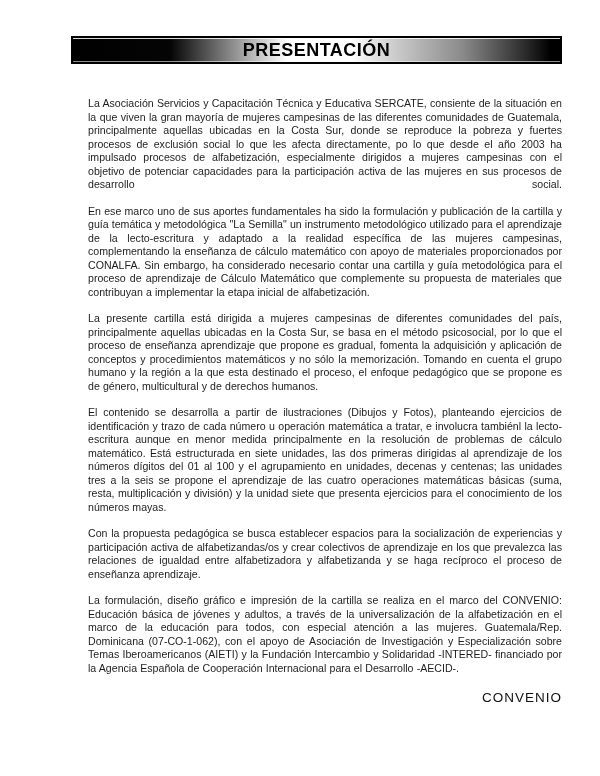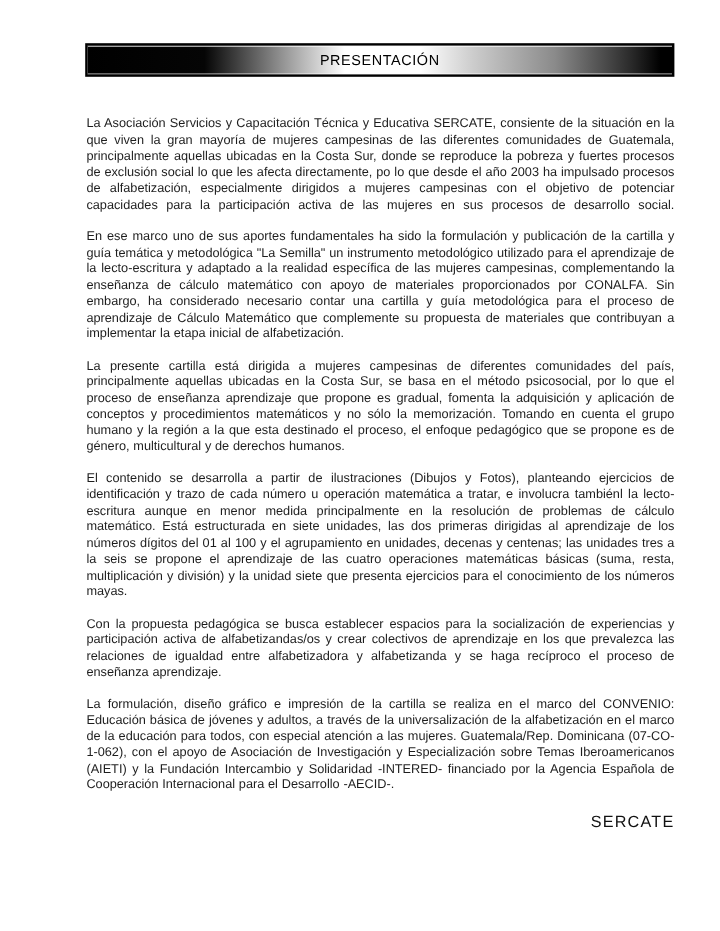--- a/index.html
+++ b/index.html
@@ -28,34 +28,34 @@
       #ffffff 44%, #ffffff 57%,
       #cccccc 66%, #8a8a8a 80%, #2a2a2a 93%, #000000 98%);
     box-shadow: inset 0 1px 0 rgba(255,255,255,0.85),
                 inset 0 -1px 0 rgba(255,255,255,0.55);
     display: flex;
     align-items: center;
     justify-content: center;
   }
   .banner h1 {
     margin: 0;
-    font-size: 12px;
-    font-weight: normal;
+    font-size: 18px;
+    font-weight: bold;
     letter-spacing: 0.5px;
     color: #000000;
     line-height: 1;
   }
   .content {
     position: absolute;
     left: 72px;
     top: 97px;
     width: 490px;
   }
   .para {
-    margin: 0 0 13px 0;
+    margin: 0 0 13px 16px;
     font-size: 10.6px;
     line-height: 13.5px;
     color: #1d1d1d;
     text-align: justify;
     word-spacing: 0.2px;
   }
   .justify-last {
     text-align-last: justify;
   }
   .signature {
@@ -75,16 +75,16 @@
     <h1>PRESENTACIÓN</h1>
   </div>
 
   <div class="content">
     <p class="para justify-last">La Asociación Servicios y Capacitación Técnica y Educativa  SERCATE, consiente de la situación en la que viven la gran mayoría de mujeres campesinas de las diferentes comunidades de Guatemala, principalmente aquellas ubicadas en la Costa Sur, donde se reproduce la pobreza y fuertes procesos de exclusión social lo que les afecta directamente, po lo que desde el año 2003 ha impulsado procesos de alfabetización, especialmente dirigidos a mujeres campesinas con el objetivo de potenciar capacidades para la participación activa de las mujeres en sus procesos de desarrollo social.</p>
     <p class="para">En ese marco uno de sus aportes fundamentales  ha sido la formulación y publicación de la cartilla y guía temática y metodológica "La Semilla" un instrumento metodológico utilizado para el aprendizaje de la lecto-escritura y  adaptado a la realidad específica de las mujeres campesinas, complementando la enseñanza de cálculo matemático con apoyo de materiales proporcionados por CONALFA. Sin embargo, ha considerado necesario contar una cartilla y guía metodológica  para el proceso de aprendizaje de Cálculo Matemático que complemente su propuesta de materiales que contribuyan a implementar  la etapa inicial de alfabetización.</p>
     <p class="para">La presente cartilla está dirigida a mujeres campesinas de diferentes comunidades del país, principalmente aquellas ubicadas en la Costa Sur, se basa en el método psicosocial, por lo que el proceso de enseñanza aprendizaje que propone es  gradual, fomenta la adquisición y aplicación de conceptos y procedimientos matemáticos y no sólo la memorización.  Tomando en cuenta el grupo humano y la región a la que esta destinado el proceso, el enfoque pedagógico que se propone es de género,  multicultural y de derechos humanos.</p>
     <p class="para">El contenido se desarrolla a partir de ilustraciones (Dibujos y Fotos), planteando ejercicios de identificación y trazo de cada  número u operación matemática a tratar, e involucra tambiénl la lecto-escritura aunque en menor medida principalmente en la resolución de problemas de cálculo matemático. Está estructurada en siete unidades,  las dos primeras  dirigidas al aprendizaje de los números dígitos del 01 al 100 y el agrupamiento en unidades, decenas y centenas;  las unidades tres a la seis se propone el aprendizaje de las cuatro operaciones matemáticas básicas (suma, resta, multiplicación y división) y la unidad siete que presenta ejercicios para el conocimiento de los números mayas.</p>
     <p class="para">Con la propuesta pedagógica se busca establecer espacios para la socialización de experiencias y participación activa de alfabetizandas/os y crear colectivos de aprendizaje en los que prevalezca las relaciones de igualdad entre alfabetizadora y alfabetizanda y se haga recíproco el proceso de enseñanza aprendizaje.</p>
     <p class="para">La formulación, diseño gráfico e impresión de la cartilla  se realiza en el marco del CONVENIO: Educación básica de jóvenes y adultos, a través de la universalización de la alfabetización en el marco de la educación para todos, con especial atención a las mujeres.  Guatemala/Rep. Dominicana  (07-CO-1-062), con el apoyo de Asociación de Investigación y Especialización sobre Temas Iberoamericanos (AIETI) y la Fundación Intercambio y Solidaridad -INTERED- financiado por la Agencia Española de Cooperación Internacional para el Desarrollo -AECID-.</p>
-    <div class="signature">SERCATE</div>
+    <div class="signature">CONVENIO</div>
   </div>
 
 </div>
 
 </body></html>

